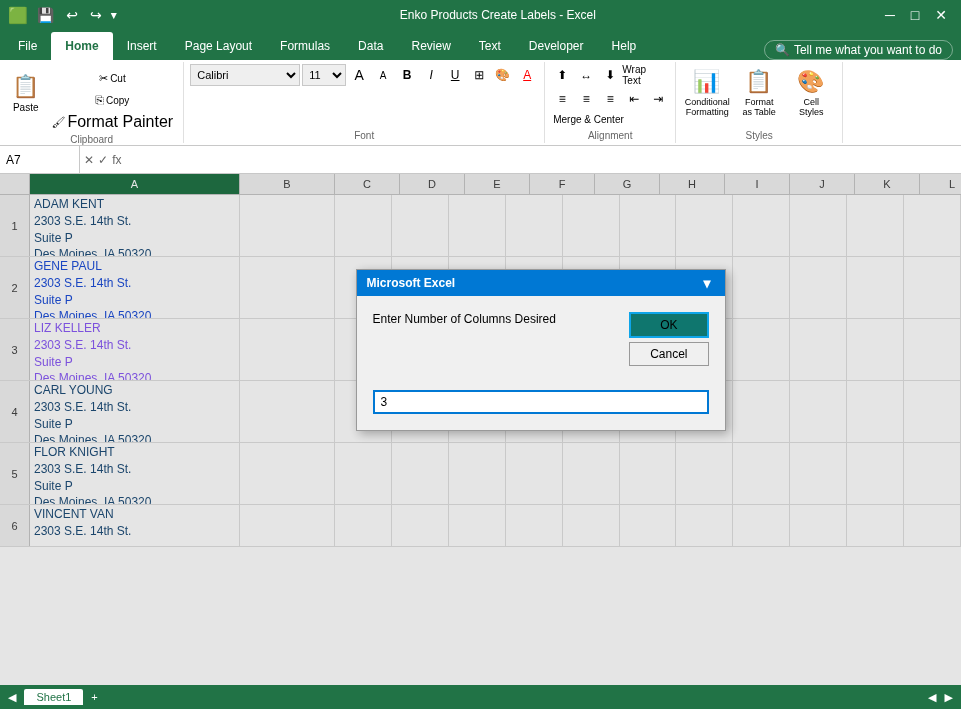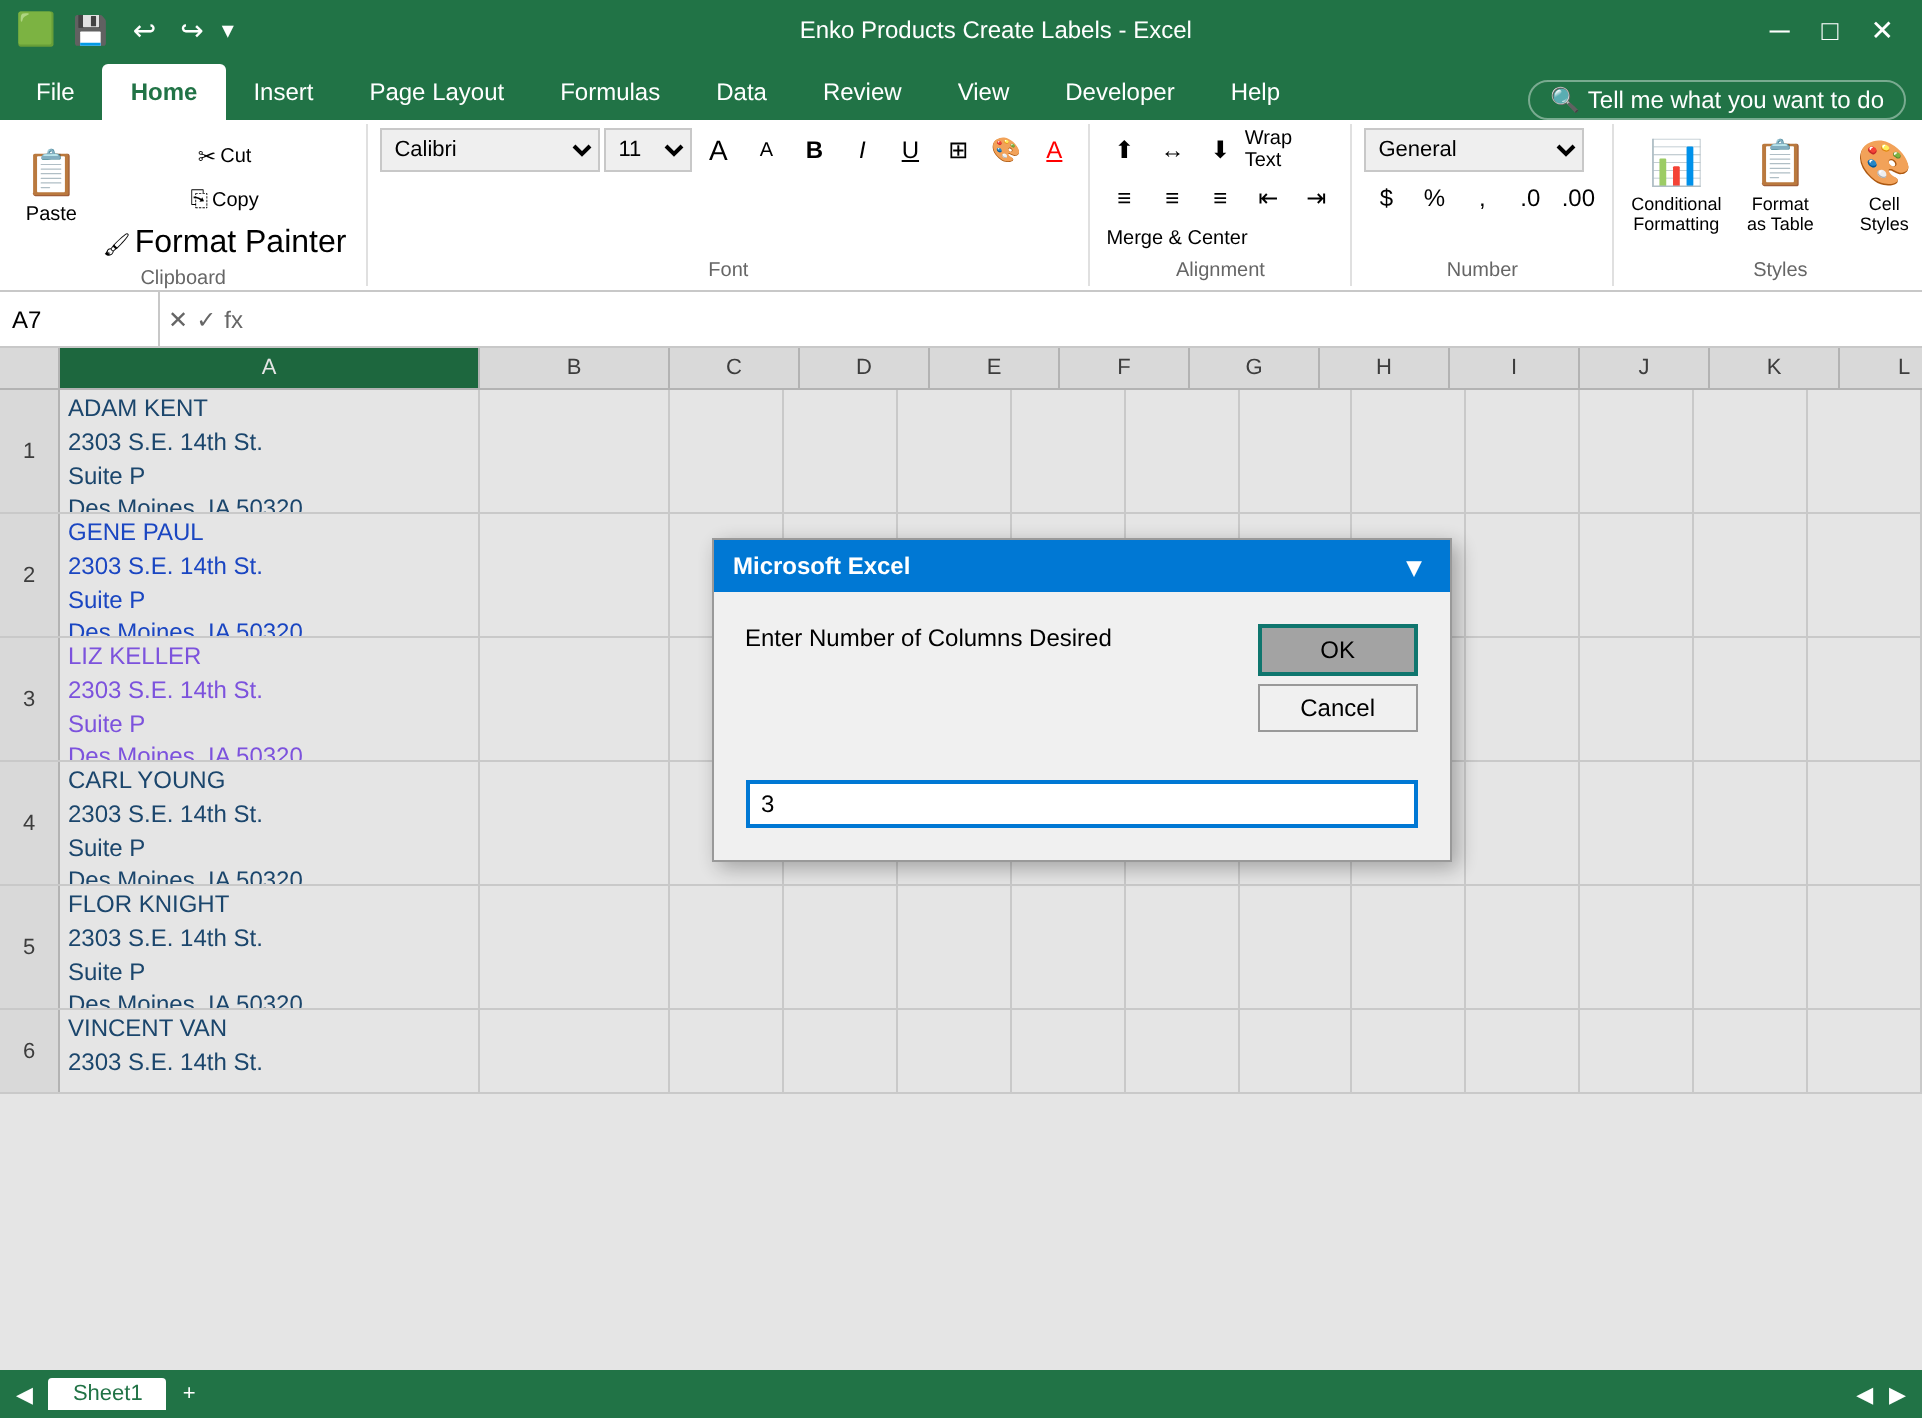--- a/index.html
+++ b/index.html
@@ -254,21 +254,21 @@
     .dialog-buttons { display: flex; flex-direction: column; gap: 4px; float: right; margin-bottom: 16px; }
     .dialog-btn {
       background: #f0f0f0;
       border: 1px solid #999;
       padding: 4px 20px;
       font-size: 12px;
       cursor: pointer;
       min-width: 75px;
       text-align: center;
     }
-    .dialog-btn.primary { background: #a3a3a3; border: 2px solid #0f766e; }
+    .dialog-btn.primary { background: #0f766e; border: 2px solid #0ea5e9; }
     .dialog-input-row { clear: both; padding-top: 8px; }
     .dialog-input {
       width: 100%;
       border: 2px solid #0078d4;
       padding: 3px 6px;
       font-size: 12px;
       outline: none;
       background: #fff;
     }
 
@@ -337,21 +337,21 @@
 </div>
 
 <div class="ribbon-tabs">
   <div id="tab-file" class="ribbon-tab">File</div>
   <div id="tab-home" class="ribbon-tab active">Home</div>
   <div class="ribbon-tab">Insert</div>
   <div class="ribbon-tab">Page Layout</div>
   <div class="ribbon-tab">Formulas</div>
   <div class="ribbon-tab">Data</div>
   <div class="ribbon-tab">Review</div>
-  <div class="ribbon-tab">View</div>
+  <div class="ribbon-tab">Text</div>
   <div class="ribbon-tab">Developer</div>
   <div class="ribbon-tab">Help</div>
   <div style="flex:1;"></div>
   <div class="tell-me">
     <span>🔍</span>
     <span>Tell me what you want to do</span>
   </div>
   <div style="width:8px;"></div>
 </div>
 
@@ -420,37 +420,20 @@
         <span class="small-icon-btn">⇤</span>
         <span class="small-icon-btn">⇥</span>
       </div>
       <div class="toolbar-row">
         <span style="font-size:10px;padding:2px;">Merge &amp; Center</span>
       </div>
     </div>
     <div class="ribbon-group-label">Alignment</div>
   </div>
 
-  <div class="ribbon-group">
-    <div class="ribbon-group-content" style="flex-direction:column;gap:2px;">
-      <div class="toolbar-row">
-        <select class="format-select">
-          <option>General</option>
-        </select>
-      </div>
-      <div class="toolbar-row">
-        <span class="small-icon-btn">$</span>
-        <span class="small-icon-btn">%</span>
-        <span class="small-icon-btn">,</span>
-        <span class="small-icon-btn">.0</span>
-        <span class="small-icon-btn">.00</span>
-      </div>
-    </div>
-    <div class="ribbon-group-label">Number</div>
-  </div>
 
   <div class="ribbon-group">
     <div class="ribbon-group-content">
       <div class="ribbon-btn" style="width:50px;">
         <span class="icon">📊</span>
         <span style="font-size:9px;text-align:center;">Conditional Formatting</span>
       </div>
       <div class="ribbon-btn" style="width:50px;">
         <span class="icon">📋</span>
         <span style="font-size:9px;text-align:center;">Format as Table</span>

